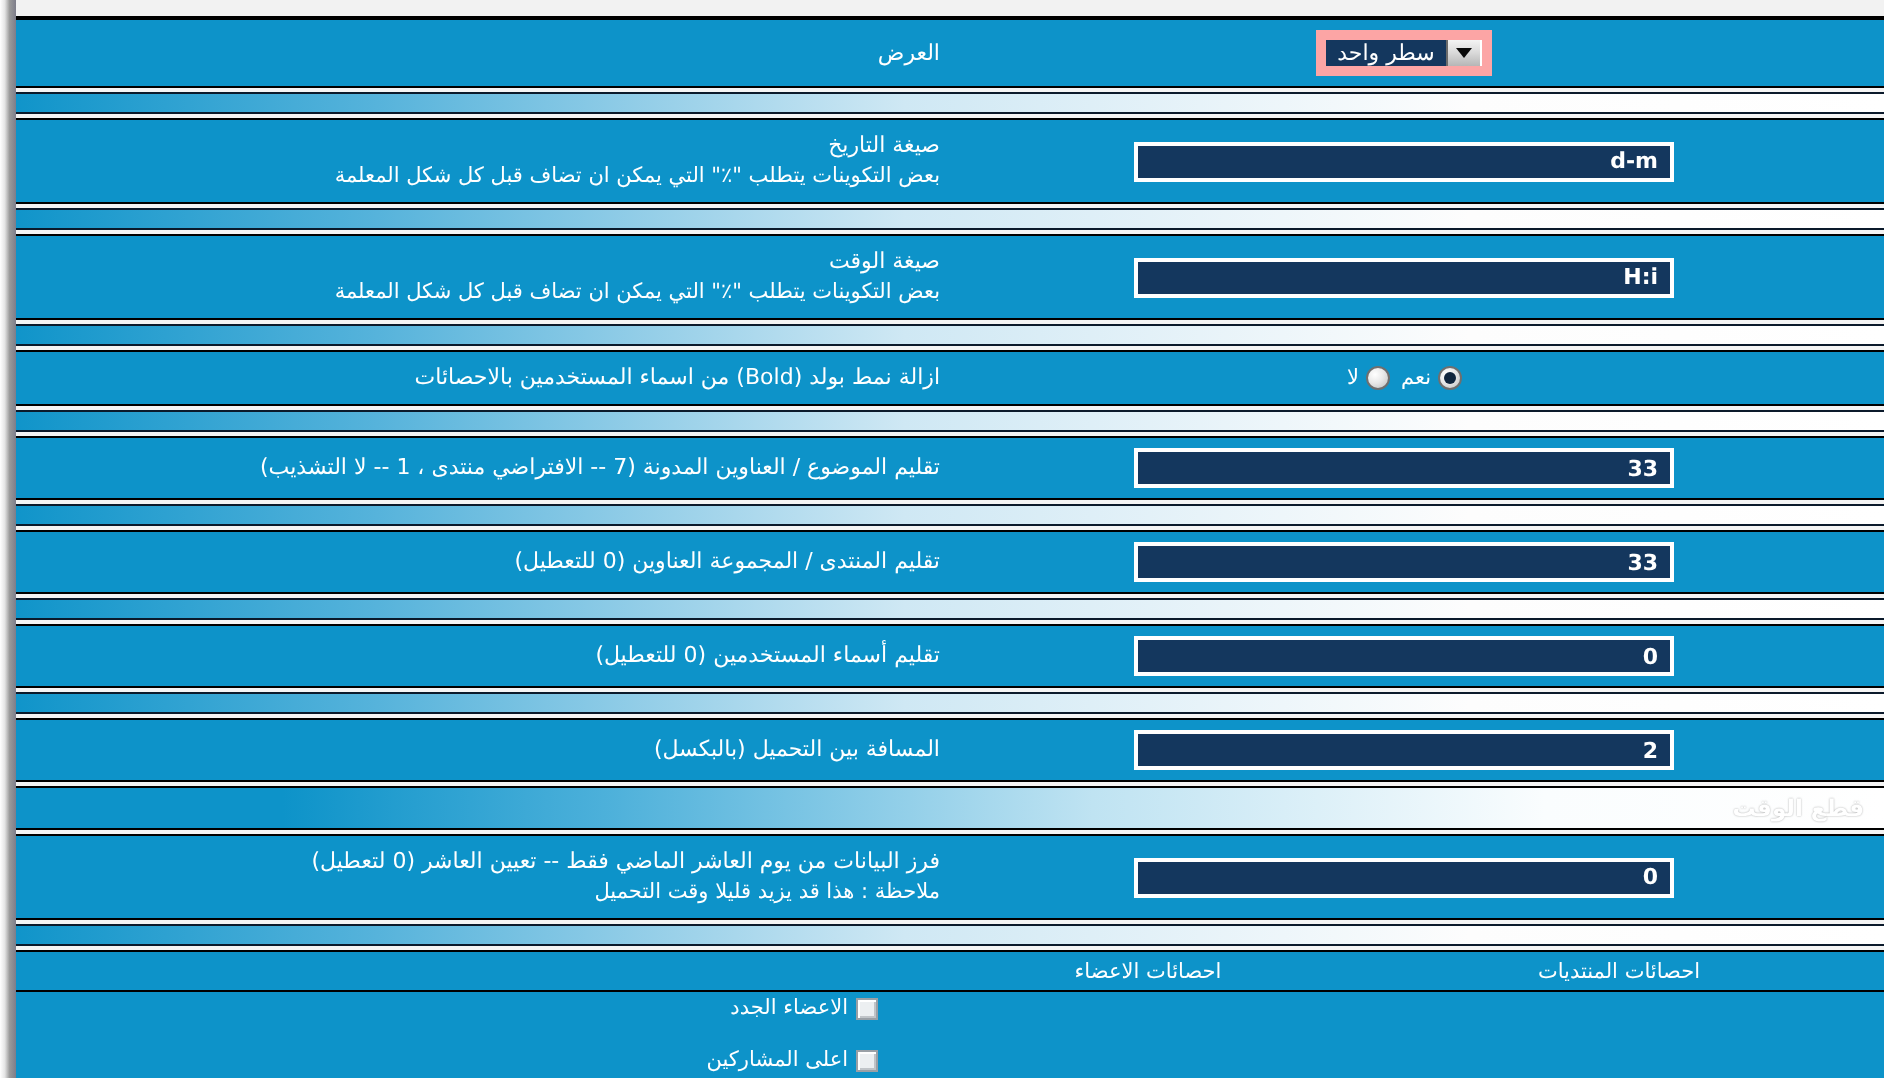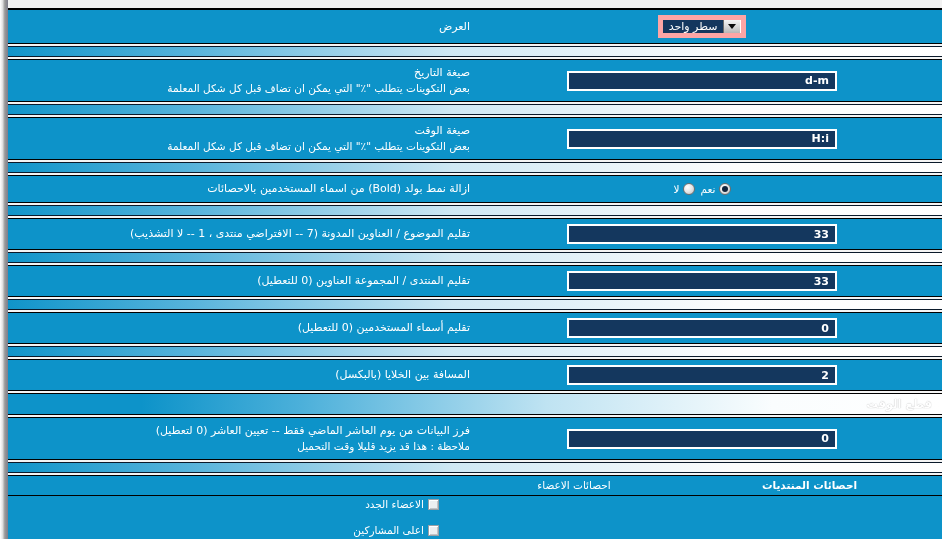--- a/index.html
+++ b/index.html
@@ -229,21 +229,21 @@
     border-bottom: 1px solid #000000;
     display: flex;
     flex-direction: row;
     box-sizing: border-box;
     padding: 0 10px 6px 8px;
   }
   .col {
     box-sizing: border-box;
   }
   .col-a { flex: 0 0 455px; text-align: right; }
-  .col-b { flex: 0 0 245px; text-align: center; font-weight: bold; }
+  .col-b { flex: 0 0 245px; text-align: center; }
   .col-c { flex: 0 0 auto;  width: 226px; text-align: center; }
 
   .col-title {
     font-size: 10.5px;
     color: #ffffff;
     white-space: nowrap;
   }
   .chk-list {
     display: flex;
     flex-direction: column;
@@ -398,21 +398,21 @@
     </div>
 
     <div class="sep"></div>
 
     <div class="row">
       <div class="row-inner">
         <div class="cell-control">
           <input class="txt" type="text" value="2" style="">
         </div>
         <div class="cell-label">
-          <span class="lbl-main">المسافة بين الخلايا (بالبكسل)</span>
+          <span class="lbl-main">المسافة بين التحميل (بالبكسل)</span>
         </div>
       </div>
     </div>
 
     <div class="section-head">
       <span class="section-head-text">قطع الوقت</span>
     </div>
 
     <div class="row">
       <div class="row-inner">

